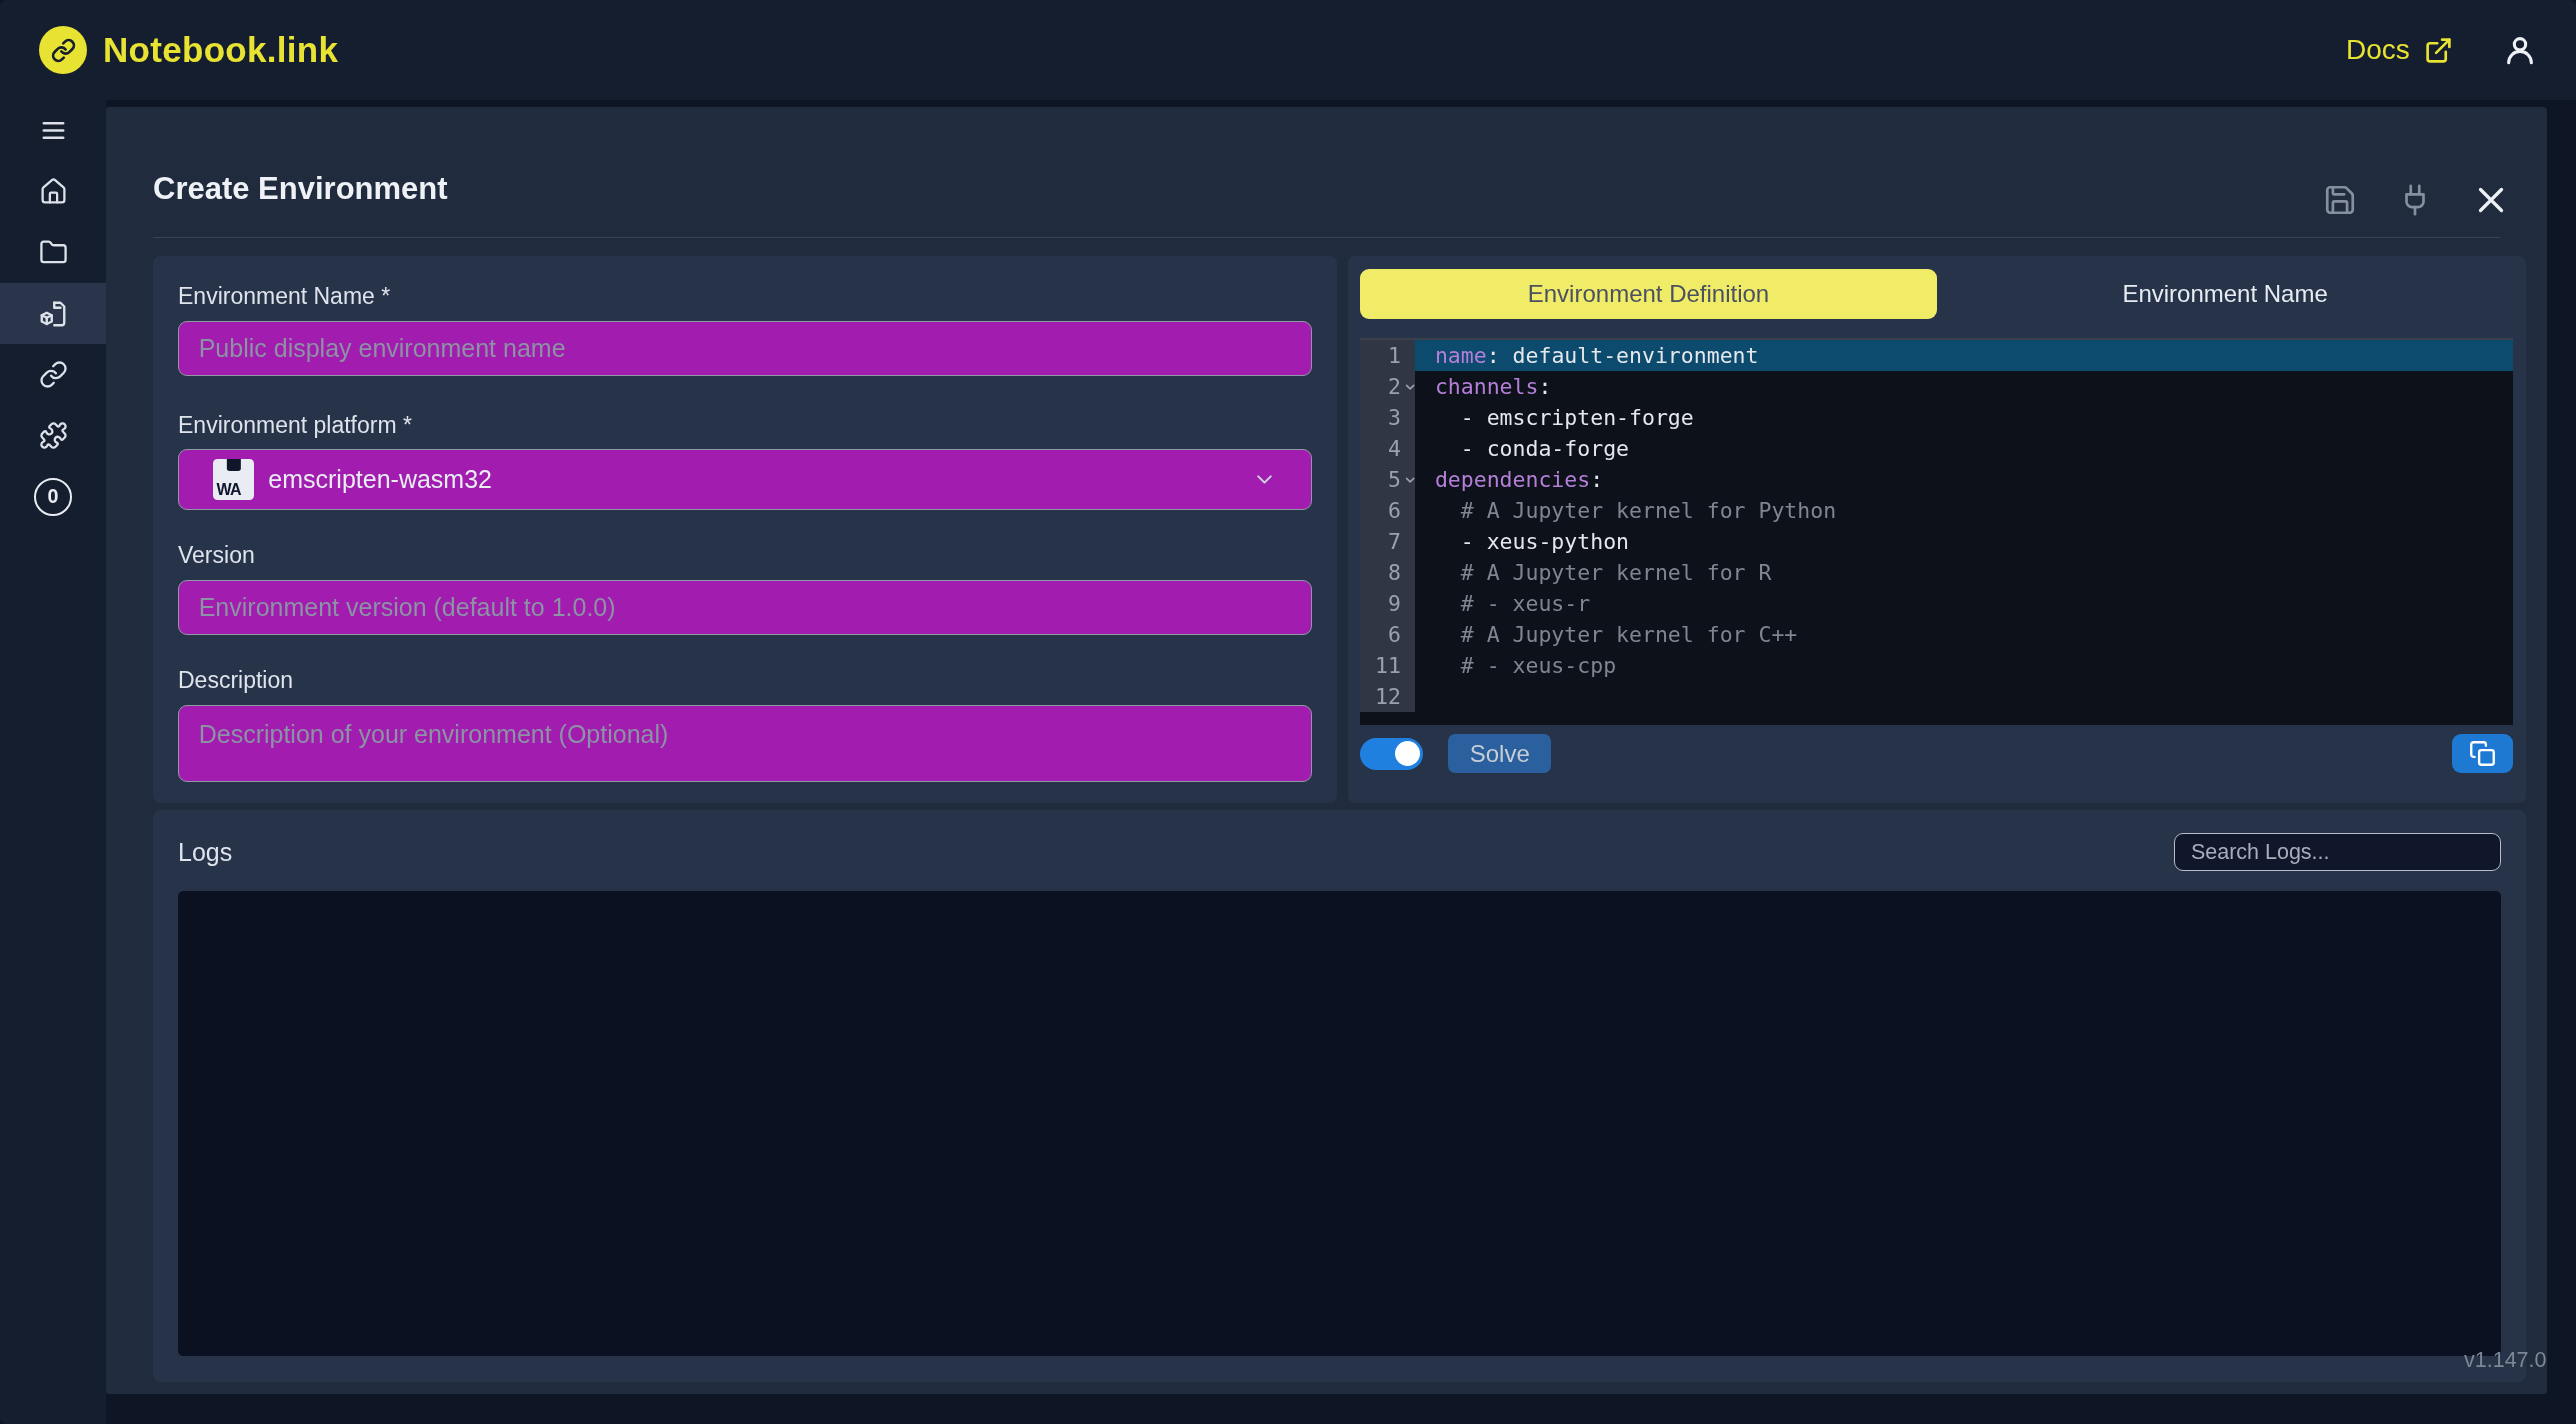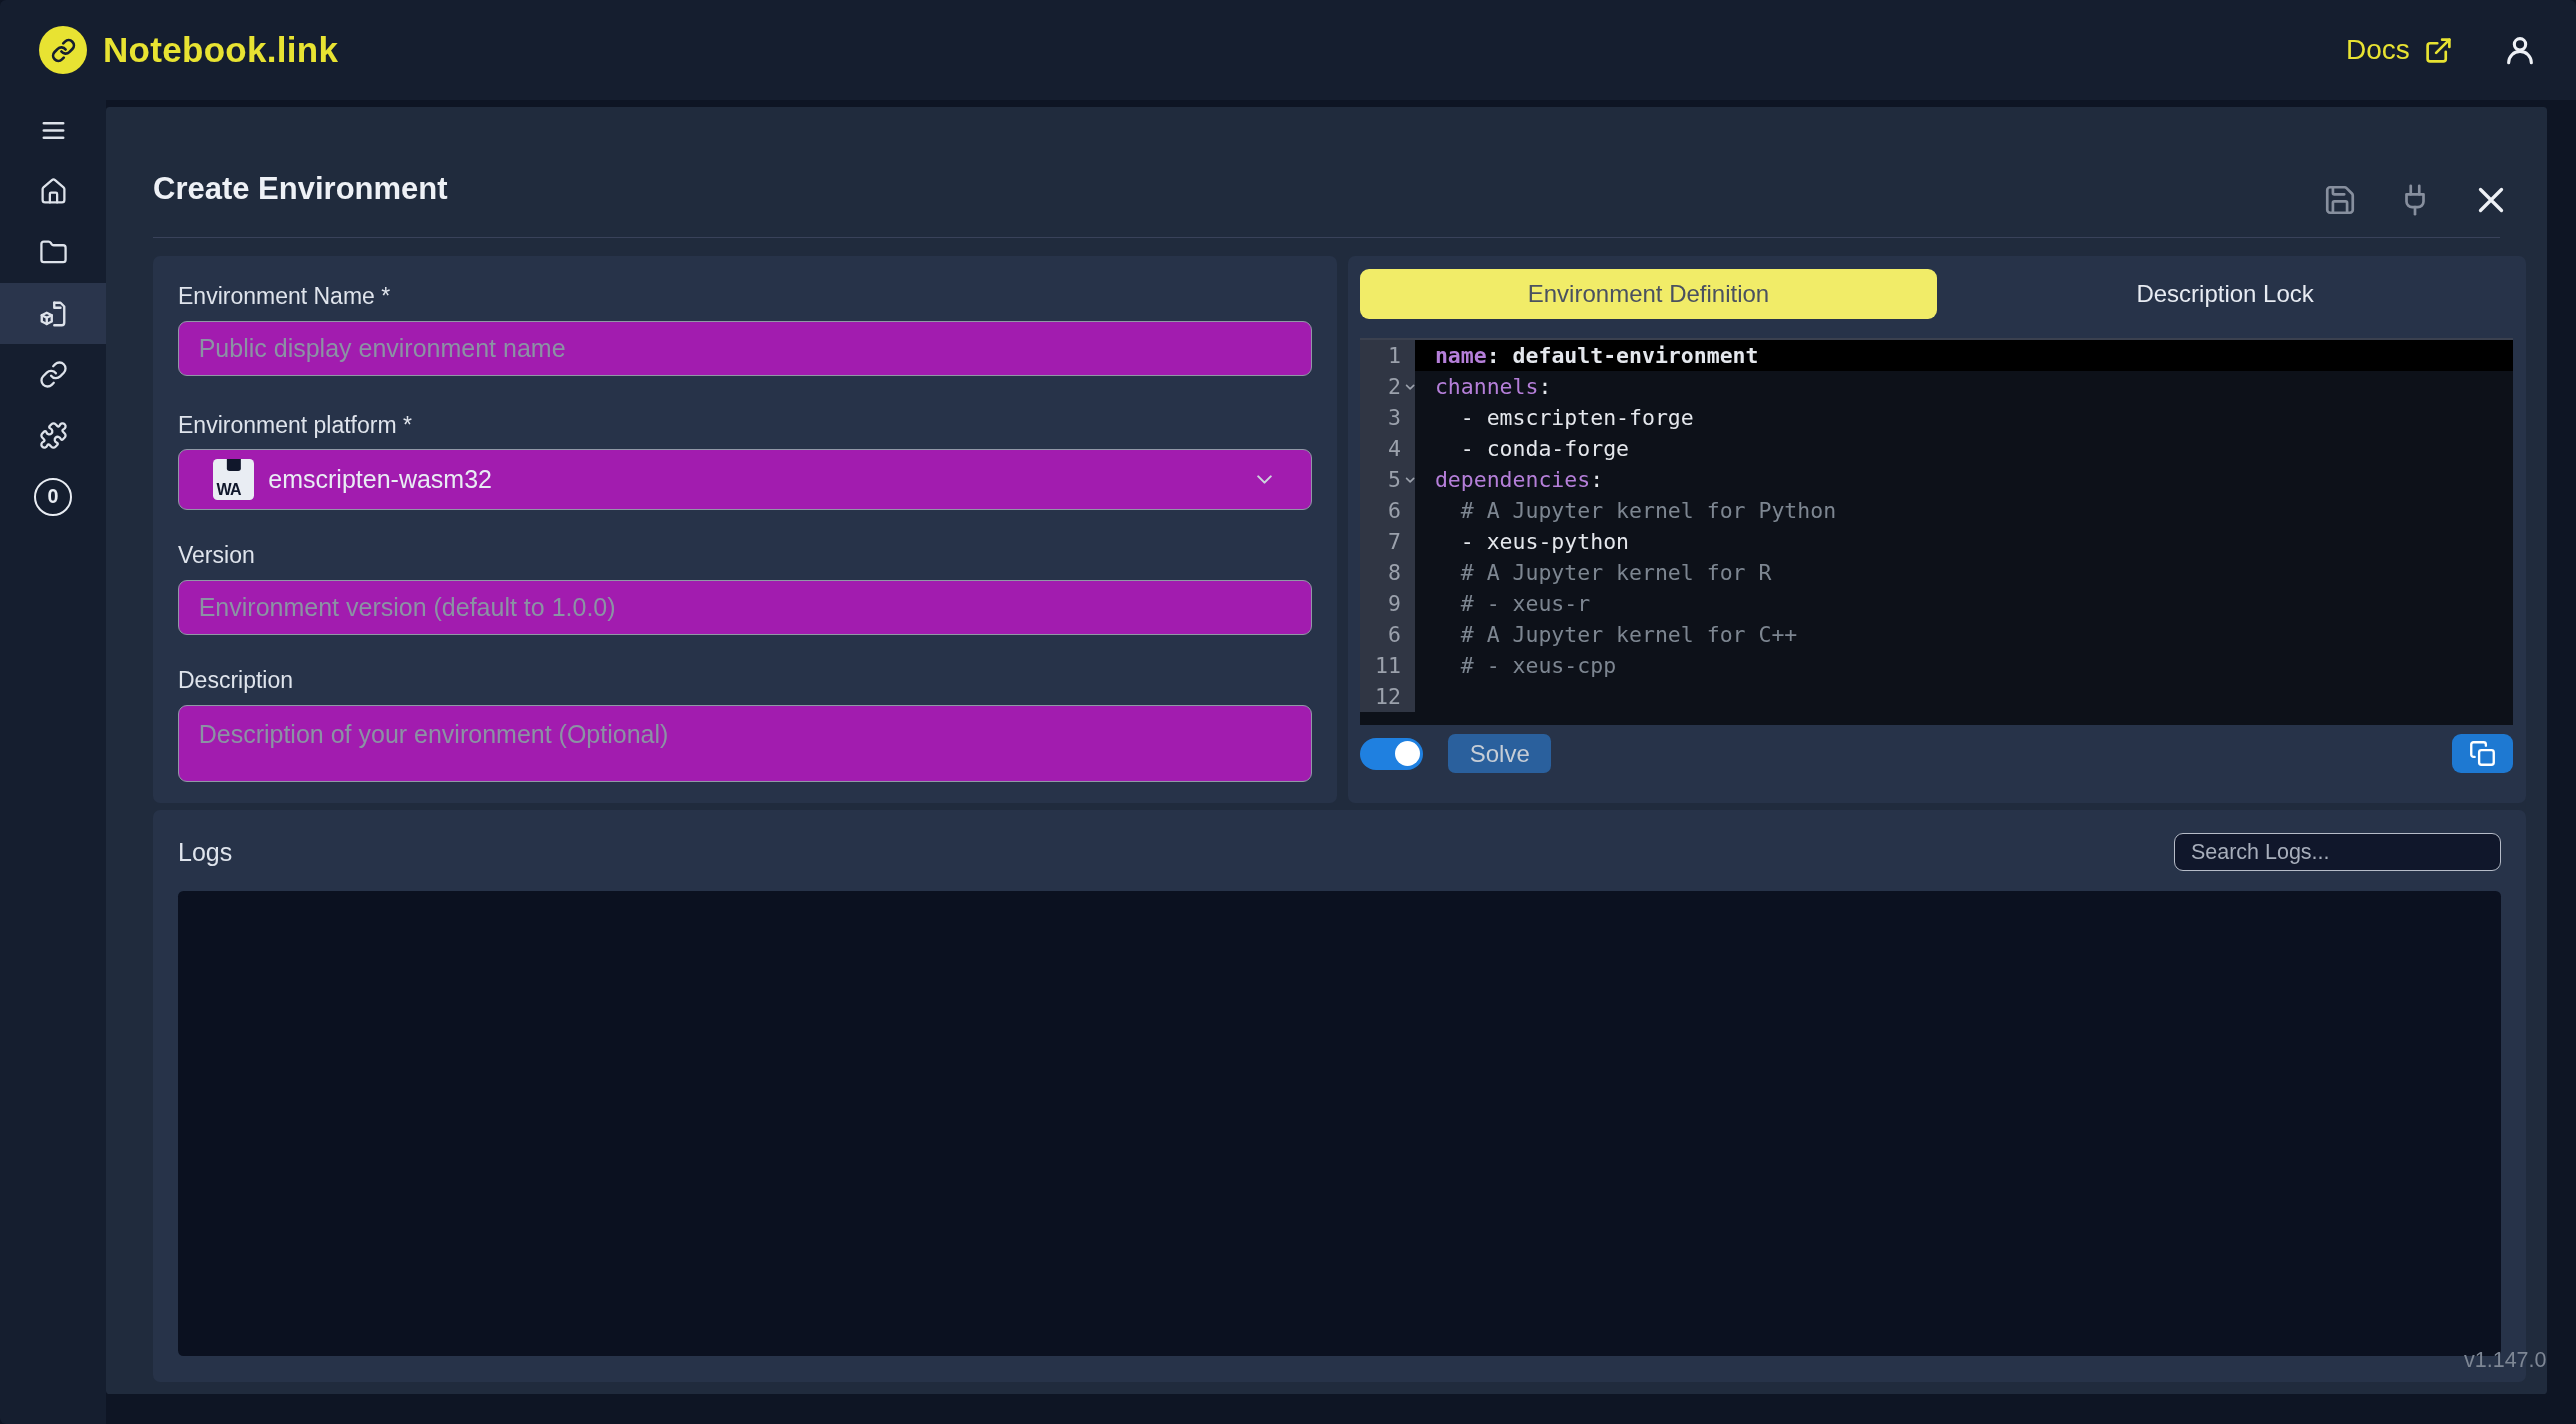--- a/index.html
+++ b/index.html
@@ -78,21 +78,21 @@
 
   
   .tabs-row { display:flex; height:50px; flex:none; }
   .tab { flex:1; display:flex; align-items:center; justify-content:center; font-size:24px; color:#e7ebf2; cursor:pointer; border-radius:9px; }
   .tab.active { background:#f1ec68; color:#4a5160; }
   .editor { margin-top:19.7px; height:387px; background:#0d1119; border-top:2.7px solid #3b414f; overflow:hidden; flex:none; }
   .code-row { display:flex; height:31px; line-height:31px; font-family:"DejaVu Sans Mono", monospace; font-size:21.5px; }
   .gutter { width:55px; flex:none; background:#303644; color:#9ba1ac; position:relative; text-align:right; padding-right:14.3px; }
   .fold { position:absolute; right:-1.8px; top:9px; color:#9ba1ac; }
   .code-line { flex:1; padding-left:19.7px; white-space:pre; color:#e4e7ec; }
-  .code-row.hl .code-line { background:#000000;font-weight:bold; }
+  .code-row.hl .code-line { background:#0c4a6e; }
   .tok-key { color:#b57fd9; }
   .tok-plain { color:#e4e7ec; }
   .tok-comment { color:#7d8691; }
 
   .editor-actions { display:flex; align-items:center; margin-top:8px; height:41px; }
   .switch { width:63px; height:32px; border-radius:16px; background:#3a4458; position:relative; cursor:pointer; flex:none; }
   .switch.on { background:#1f80e0; }
   .knob { position:absolute; top:3.6px; left:3.6px; width:25px; height:25px; border-radius:50%; background:#ffffff; }
   .switch.on .knob { left:auto; right:3.6px; }
   .solve-btn { margin-left:25px; height:39px; padding:0 21.5px; border-radius:7.2px; background:#2a609d; color:#c6cdd6; font-size:24px; display:flex; align-items:center; cursor:pointer; }
@@ -237,21 +237,21 @@
         </div>
         <div class="fld-label mt36">Version</div>
         <input class="text-input" type="text" placeholder="Environment version (default to 1.0.0)" style="">
         <div class="fld-label mt36">Description</div>
         <textarea class="text-area" placeholder="Description of your environment (Optional)" style=""></textarea>
       </div>
 
       <div class="card editor-card">
         <div class="tabs-row">
           <div class="tab active" id="tab-0">Environment Definition</div>
-          <div class="tab" id="tab-1">Description Lock</div>
+          <div class="tab" id="tab-1">Environment Name</div>
         </div>
         <div class="editor" id="code-editor">
             <div class="code-row hl">
               <div class="gutter">1</div>
               <div class="code-line"><span class="tok-key">name</span><span class="tok-plain">: default-environment</span></div>
             </div>
             <div class="code-row">
               <div class="gutter">2<span class="fold">
                   <svg width="14.3" height="14.3" viewBox="0 0 16 16" fill="none" stroke="currentColor" stroke-width="1.8" stroke-linecap="round" stroke-linejoin="round">
                     <path d="m4 6 4 4 4-4"></path>

